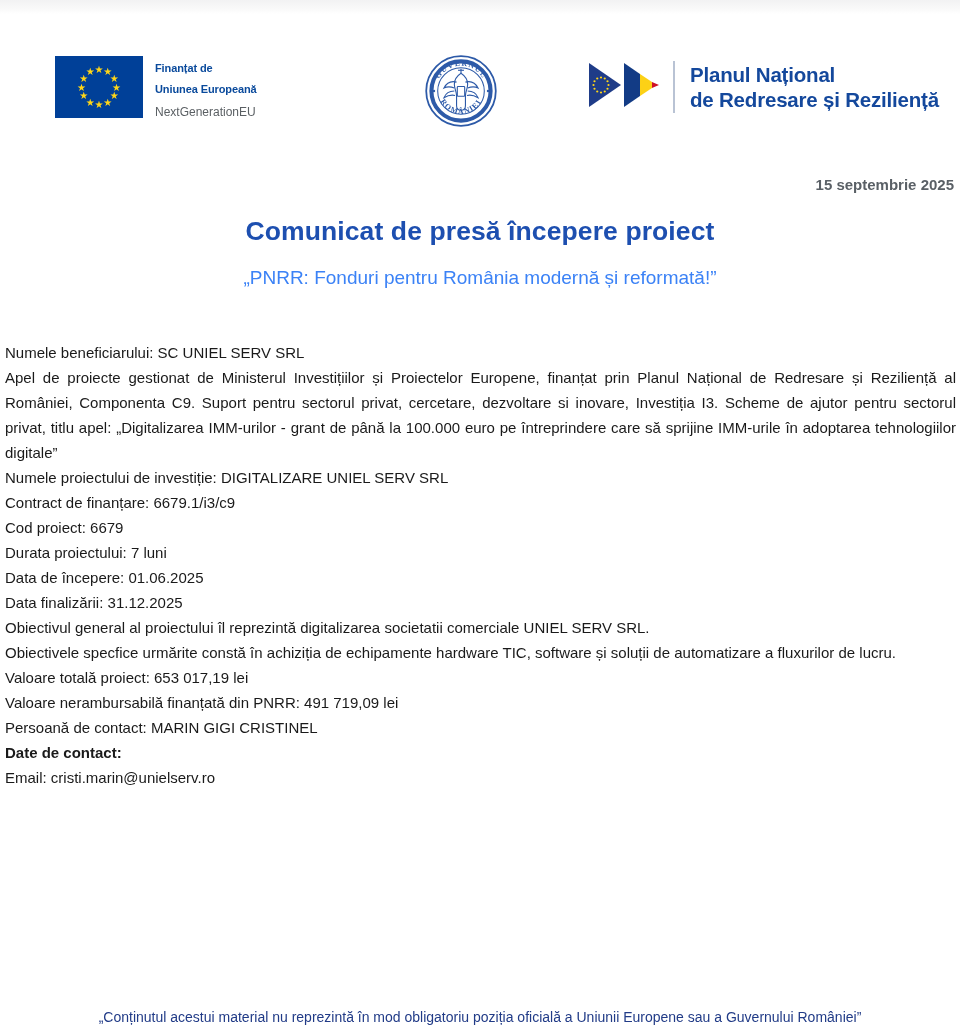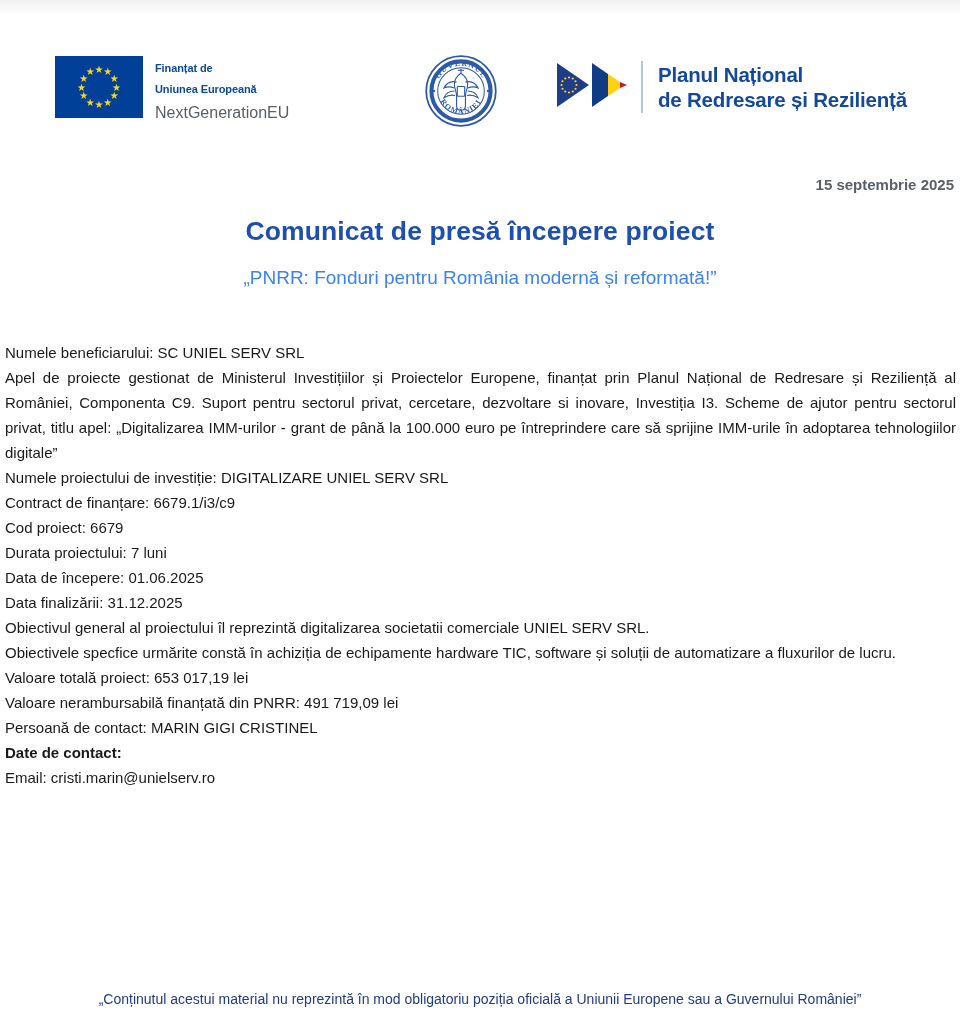--- a/index.html
+++ b/index.html
@@ -70,38 +70,38 @@
   .eu-title {
     color: #0a4a9c;
     font-weight: bold;
     font-size: 11px;
     line-height: 21px;
     letter-spacing: -0.1px;
     white-space: pre-line;
   }
   .eu-sub {
     color: #5a5f63;
-    font-size: 16px;
+    font-size: 12px;
     line-height: 21px;
     margin-top: 2px;
   }
 
   
   .gov-seal {
     position: absolute;
     left: 424px;
     top: 12px;
     width: 74px;
     height: 74px;
   }
 
   
   .pnrr-logo {
     position: absolute;
-    left: 556px;
+    left: 588px;
     top: 17px;
     display: flex;
     align-items: center;
     gap: 4px;
   }
   .pnrr-arrows {
     flex: none;
     margin-right: 9px;
   }
   .pnrr-divider {
@@ -167,21 +167,21 @@
   }
   .blk { margin-bottom: 18px; }
   .blk-tight { margin-bottom: 0; }
   .just { text-align: justify; text-justify: inter-word; }
   .just > span { }
   b, .b { font-weight: normal; margin-top: 28px; }
 
   
   .footer-note {
     position: absolute;
-    bottom: 28px;
+    bottom: 10px;
     left: 0;
     width: 960px;
     text-align: center;
     font-size: 14px;
     color: #213b87;
   }
 </style>
 </head>
 <body>
 

